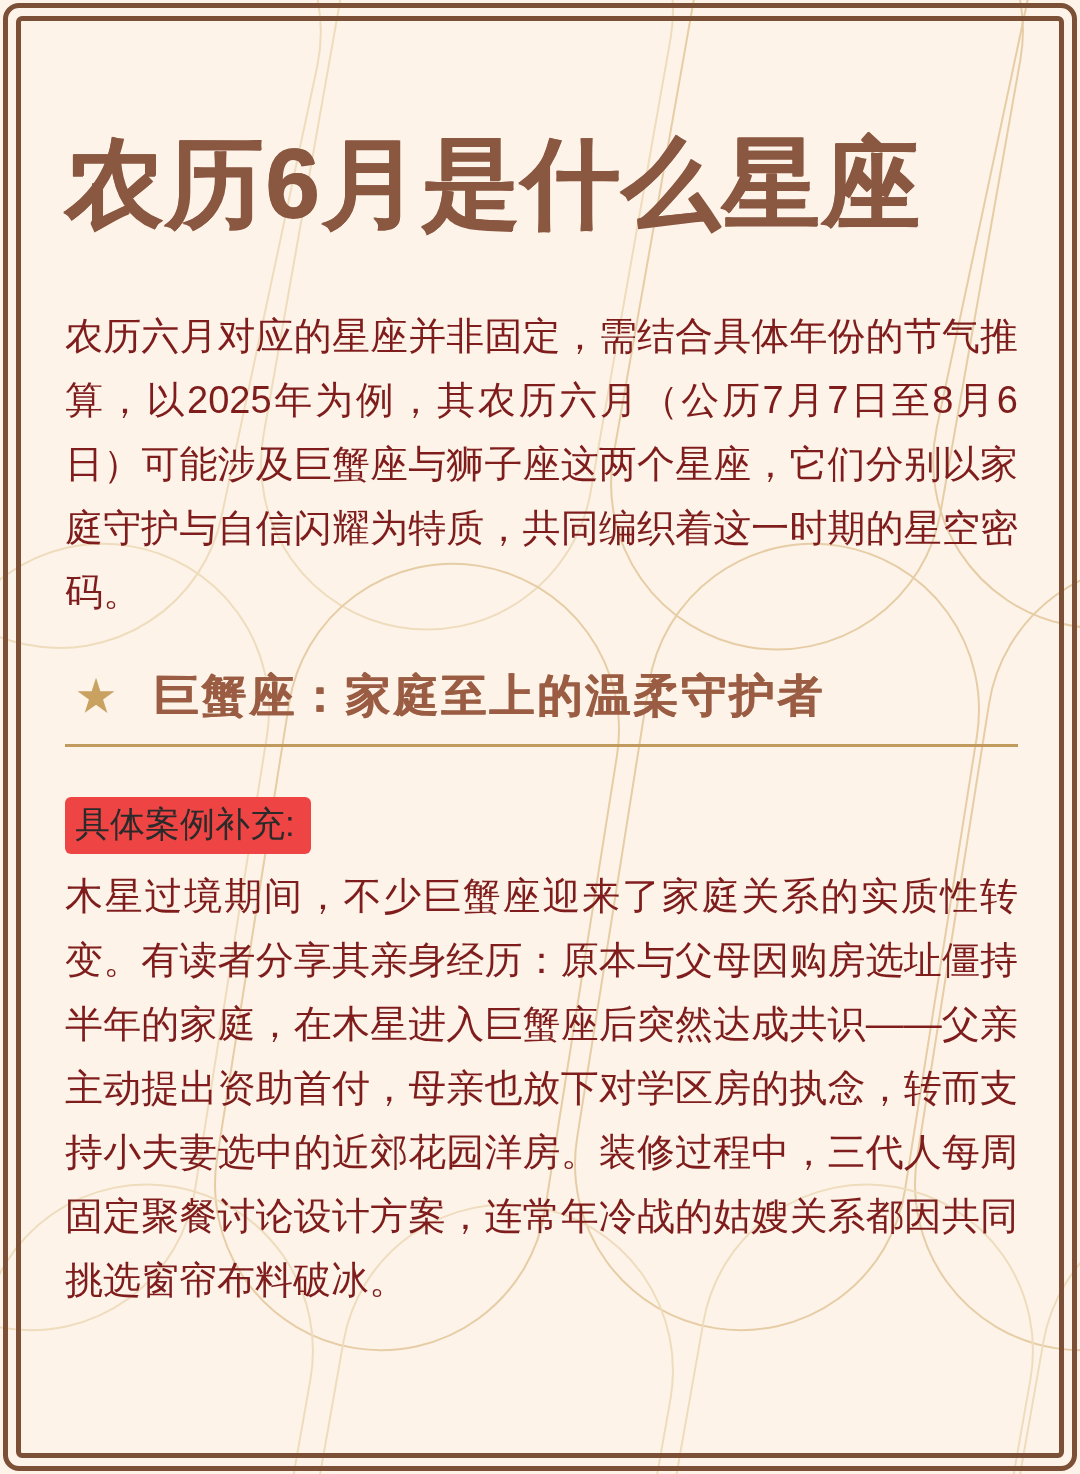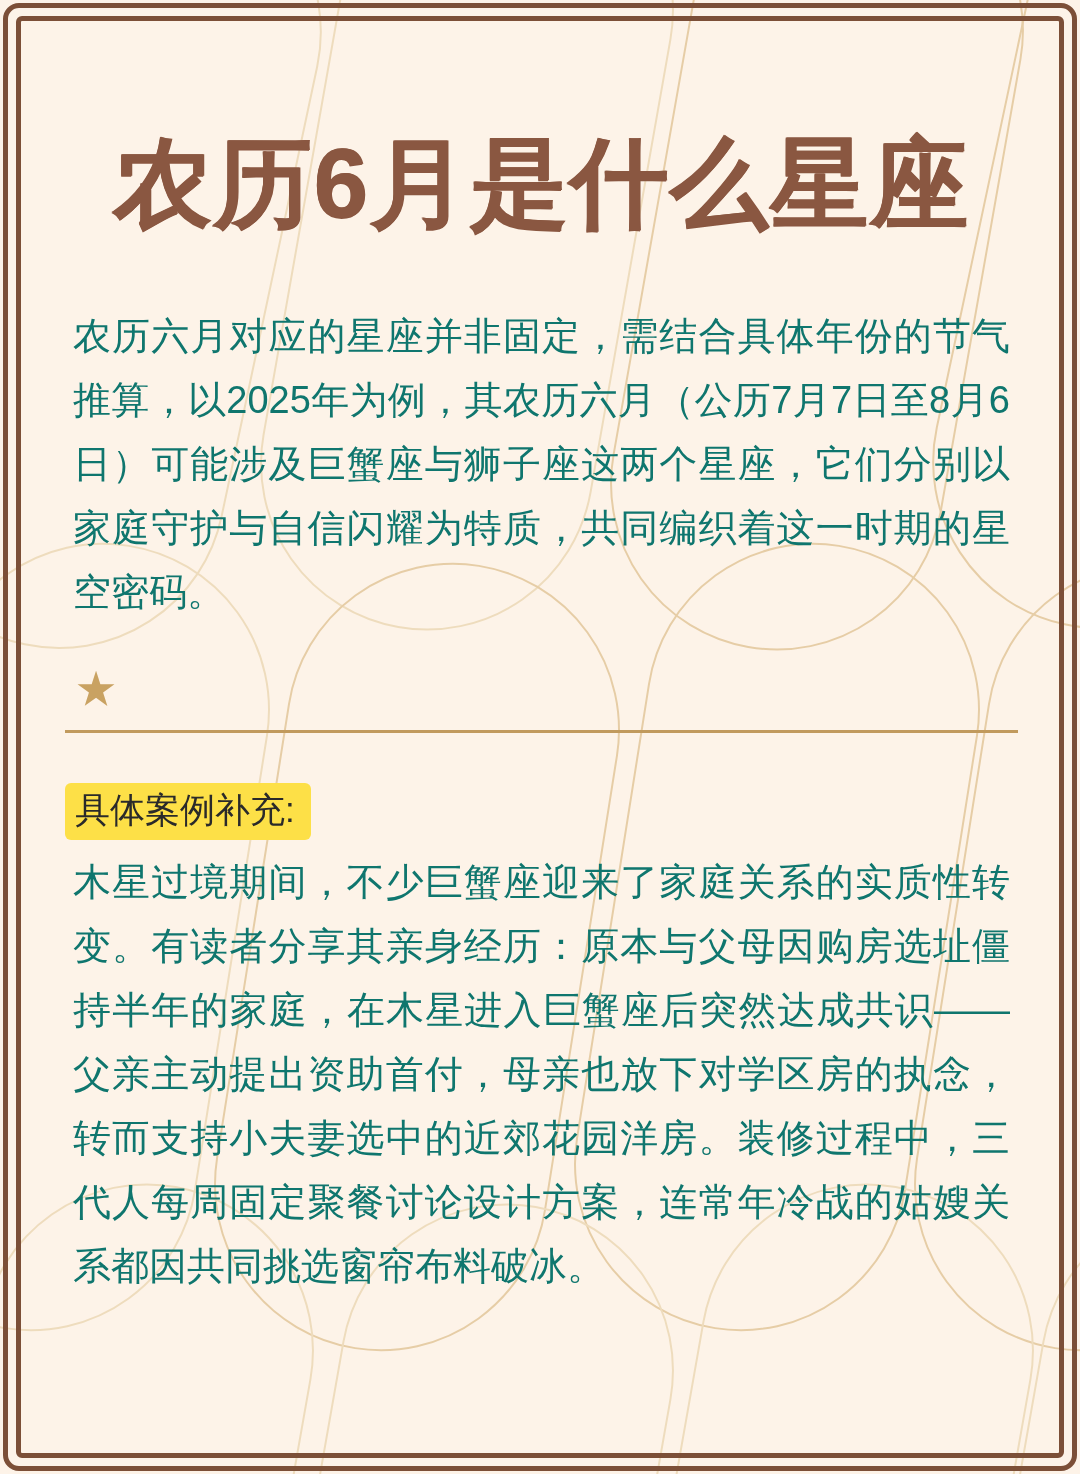--- a/index.html
+++ b/index.html
@@ -40,35 +40,34 @@
   }
 
   .content {
     position: absolute;
     left: 65px; right: 62px; top: 0;
     z-index: 2;
   }
 
   .title {
     margin-top: 128px;
-    text-align: center;
     font-size: 98px;
     line-height: 110px;
     font-weight: 900;
     letter-spacing: 2px;
     color: #8a5741;
     text-shadow: 1px 0 0 #8a5741, 0 1px 0 #8a5741;
   }
 
   .para {
     font-size: 38px;
     line-height: 64px;
-    color: #0f766e;
+    color: #7f1d1d;
     text-align: justify;
-    margin: 8px;
+    margin: 0;
   }
 
   .intro { margin-top: 40px; }
 
   .section-head {
     margin-top: 44px;
     display: flex;
     align-items: center;
   }
   .star {
@@ -92,21 +91,21 @@
     height: 0;
     border: 0;
     border-top: 3px solid #c19a5d;
   }
 
   .section-body { margin-top: 28px; }
 
   .case-label {
     display: inline-block;
     margin-top: 42px;
-    background: #fde047;
+    background: #ef4444;
     border-radius: 6px;
     padding: 3px 16px 6px 10px;
     font-size: 35px;
     line-height: 48px;
     color: #2a2a2a;
   }
 
   .case-body { margin-top: 10px; }
 </style>
 </head>
@@ -131,20 +130,21 @@
 <div class="frame-inner"></div>
 
 <div class="content">
 
   <h1 class="title">农历6月是什么星座</h1>
 
   <p class="para intro">农历六月对应的星座并非固定，需结合具体年份的节气推算，以2025年为例，其农历六月（公历7月7日至8月6日）可能涉及巨蟹座与狮子座这两个星座，它们分别以家庭守护与自信闪耀为特质，共同编织着这一时期的星空密码。</p>
 
   <div class="section-head">
     <span class="star">★</span>
+    <h2 class="heading">巨蟹座：家庭至上的温柔守护者</h2>
   </div>
 
   <hr class="divider">
 
 
   <span class="case-label">具体案例补充:</span>
 
   <p class="para case-body">木星过境期间，不少巨蟹座迎来了家庭关系的实质性转变。有读者分享其亲身经历：原本与父母因购房选址僵持半年的家庭，在木星进入巨蟹座后突然达成共识——父亲主动提出资助首付，母亲也放下对学区房的执念，转而支持小夫妻选中的近郊花园洋房。装修过程中，三代人每周固定聚餐讨论设计方案，连常年冷战的姑嫂关系都因共同挑选窗帘布料破冰。</p>
 
 </div>

